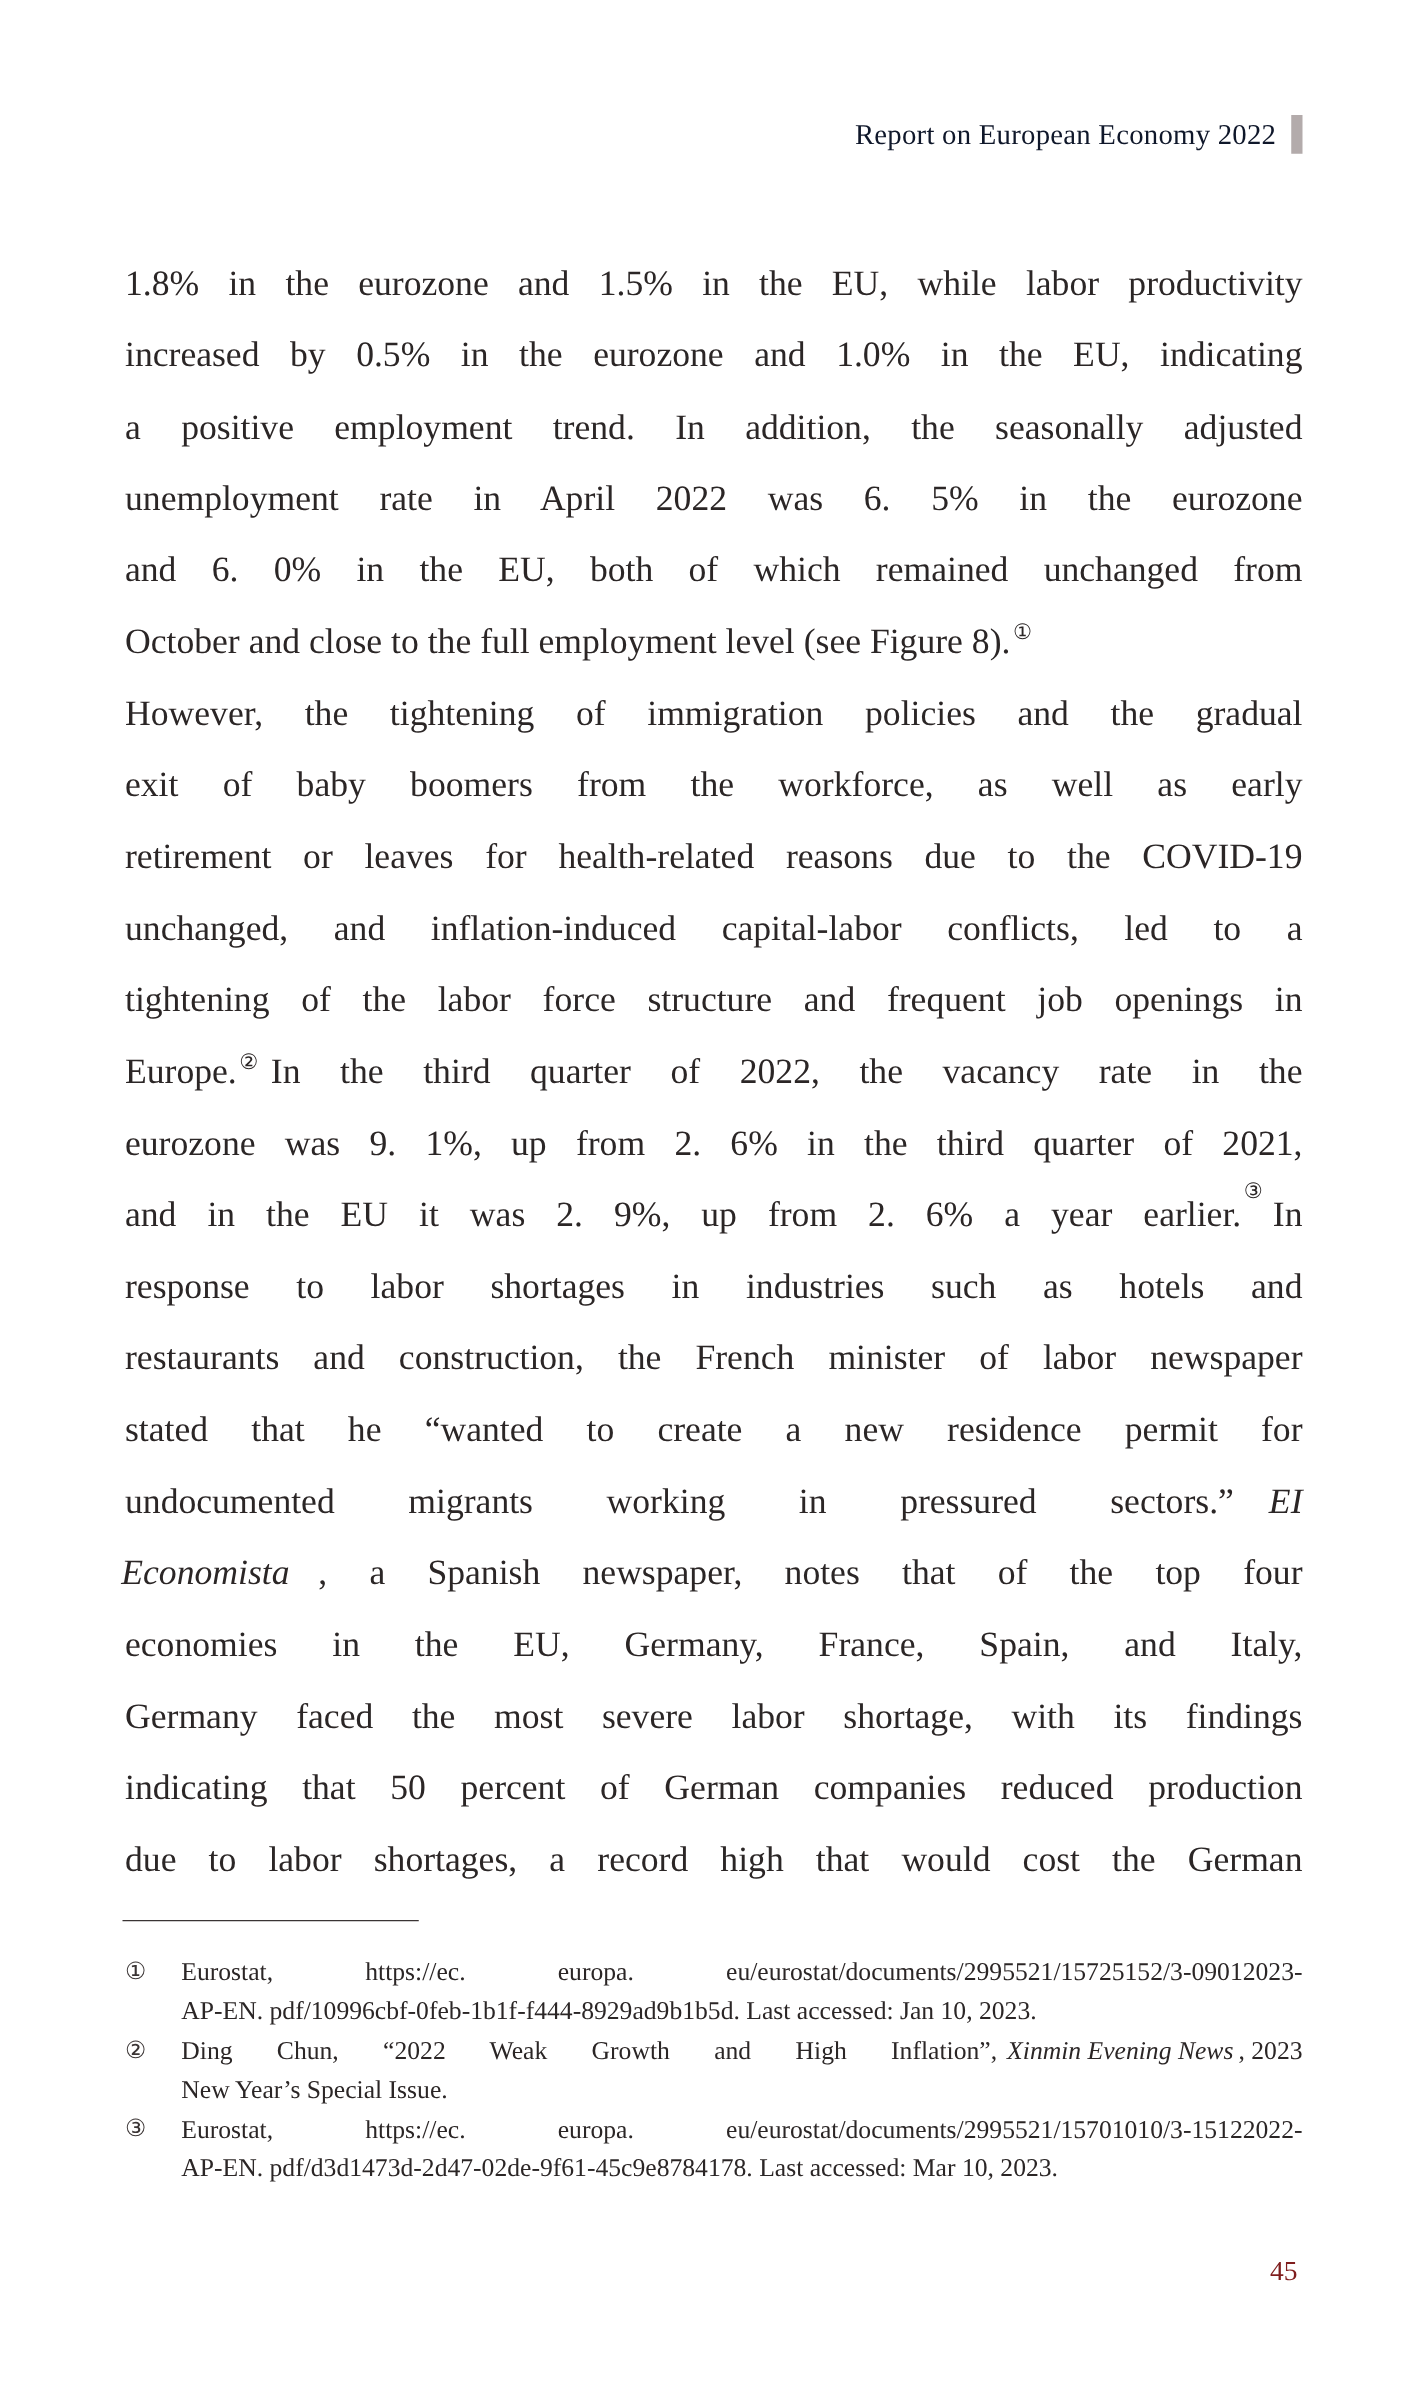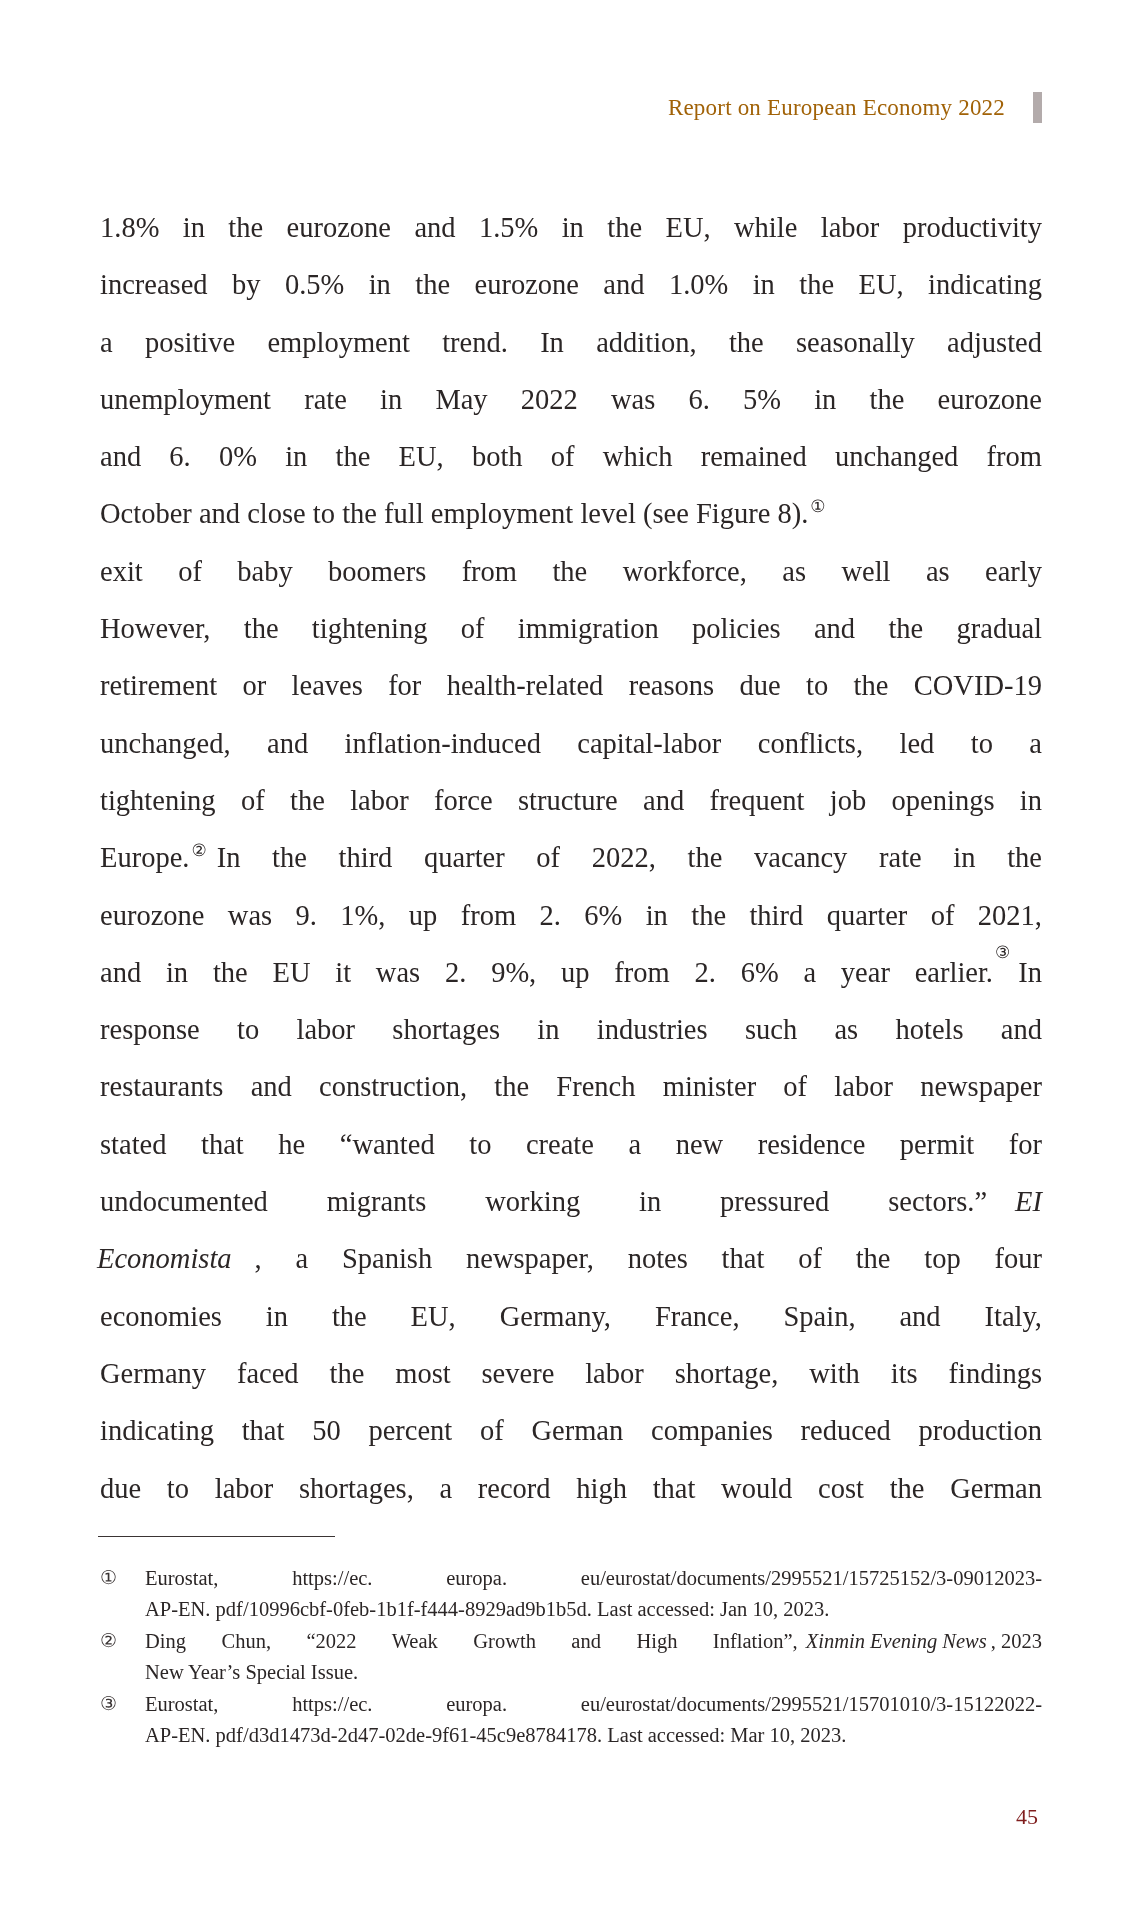--- a/index.html
+++ b/index.html
@@ -11,24 +11,24 @@
       width: 1141px;
       height: 1921px;
       position: relative;
       overflow: hidden;
       font-family: "Liberation Serif", "DejaVu Serif", serif;
       color: #2b2626;
     }
     .running-header {
       position: absolute;
       top: 92px;
-      right: 136px;
+      right: 120px;
       font-size: 23px;
       line-height: 32px;
-      color: #a16207;
+      color: #0f172a;
       letter-spacing: 0.2px;
     }
     .header-bar {
       position: absolute;
       top: 92px;
       left: 1033px;
       width: 9px;
       height: 31px;
       background: #b3abab;
     }
@@ -108,25 +108,25 @@
 </head>
 <body>
 
 <div class="running-header">Report on European Economy 2022</div>
 <div class="header-bar"></div>
 
 <div class="body-text">
   <span class="line">1.8% in the eurozone and 1.5% in the EU, while labor productivity</span>
   <span class="line">increased by 0.5% in the eurozone and 1.0% in the EU, indicating</span>
   <span class="line">a positive employment trend. In addition, the seasonally adjusted</span>
-  <span class="line">unemployment rate in May 2022 was 6. 5% in the eurozone</span>
+  <span class="line">unemployment rate in April 2022 was 6. 5% in the eurozone</span>
   <span class="line">and 6. 0% in the EU, both of which remained unchanged from</span>
   <span class="line" style="text-align-last:left;"><span>October and close to the full employment level (see Figure 8).</span><span class="fnref">①</span></span>
+  <span class="line">However, the tightening of immigration policies and the gradual</span>
   <span class="line">exit of baby boomers from the workforce, as well as early</span>
-  <span class="line">However, the tightening of immigration policies and the gradual</span>
   <span class="line">retirement or leaves for health-related reasons due to the COVID-19</span>
   <span class="line">unchanged, and inflation-induced capital-labor conflicts, led to a</span>
   <span class="line">tightening of the labor force structure and frequent job openings in</span>
   <span class="line" style="display:flex;justify-content:space-between;">
       <span><span>Europe.</span><span class="fnref">②</span></span>
       <span style="flex:1;text-align:justify;text-align-last:justify;margin-left:10px;">In the third quarter of 2022, the vacancy rate in the</span>
     </span>
   <span class="line">eurozone was 9. 1%, up from 2. 6% in the third quarter of 2021,</span>
   <span class="line" style="display:flex;justify-content:center;">
       <span style="flex:1;text-align:justify;text-align-last:justify;"><span>and in the EU it was 2. 9%, up from 2. 6% a year earlier.</span></span>

